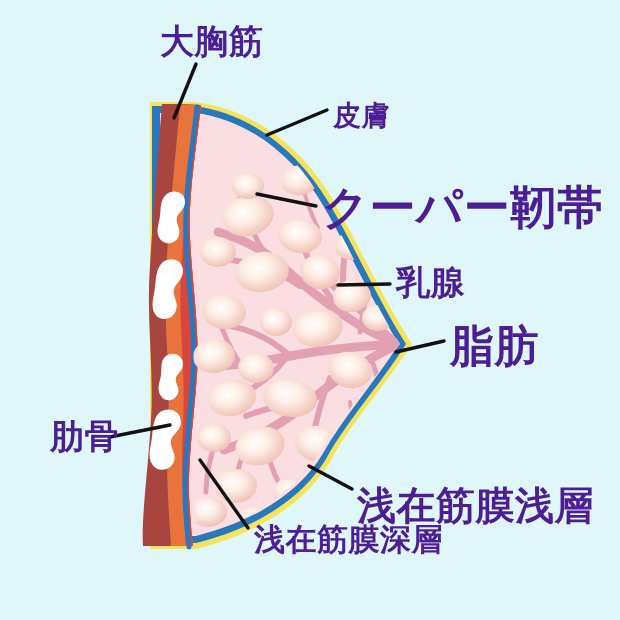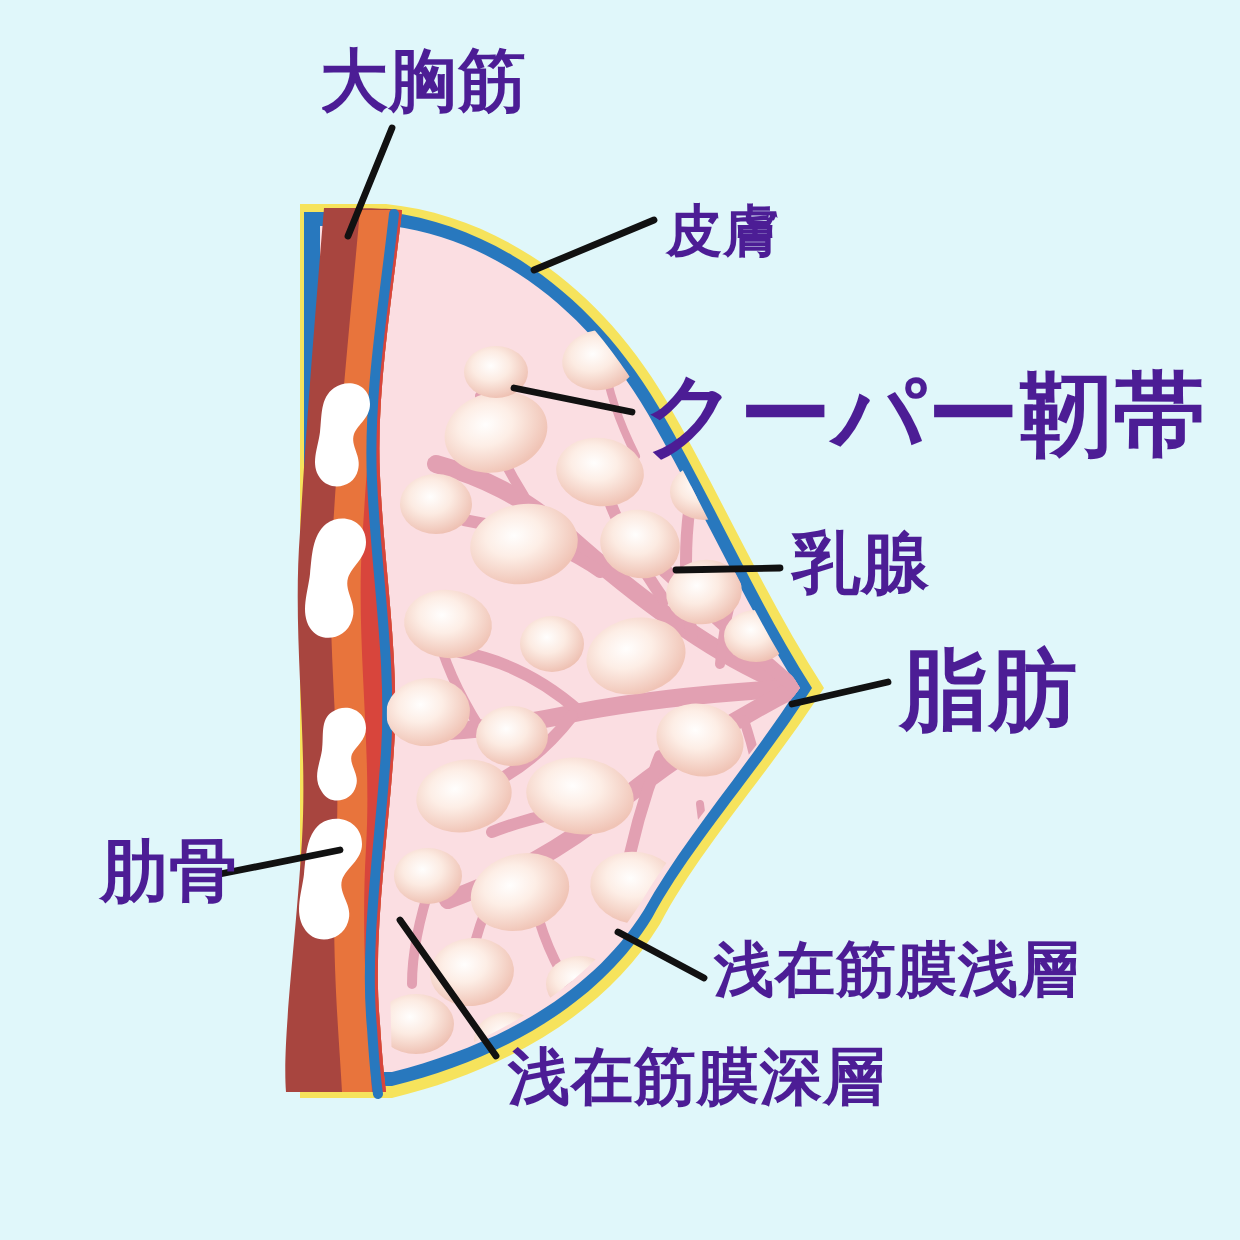--- a/index.html
+++ b/index.html
@@ -29,21 +29,21 @@
     white-space: nowrap;
     letter-spacing: 0.5px;
     line-height: 1;
     -webkit-font-smoothing: antialiased;
   }
   .lbl-pect   { left: 160px; top: 24px;  font-size: 34px; }
   .lbl-skin   { left: 333px; top: 102px;  font-size: 28px; text-align: right; }
   .lbl-cooper { left: 322px; top: 184px; font-size: 46px; }
   .lbl-gland  { left: 396px; top: 265px; font-size: 34px; text-align: center; }
   .lbl-fat    { left: 450px; top: 324px; font-size: 44px; }
-  .lbl-supf   { left: 357px; top: 471px; font-size: 30px; }
+  .lbl-supf   { left: 357px; top: 486px; font-size: 39px; }
   .lbl-deep   { left: 254px; top: 524px; font-size: 31px; }
   .lbl-rib    { left: 27px;  top: 419px; font-size: 34px; margin-left: 23px; }
 </style>
 </head>
 <body>
 
 <svg id="figure" viewBox="0 0 620 620" xmlns="http://www.w3.org/2000/svg">
   <defs>
     <radialGradient id="lobGrad" cx="42%" cy="38%" r="62%">
       <stop offset="0%" stop-color="#fffefd"></stop>

